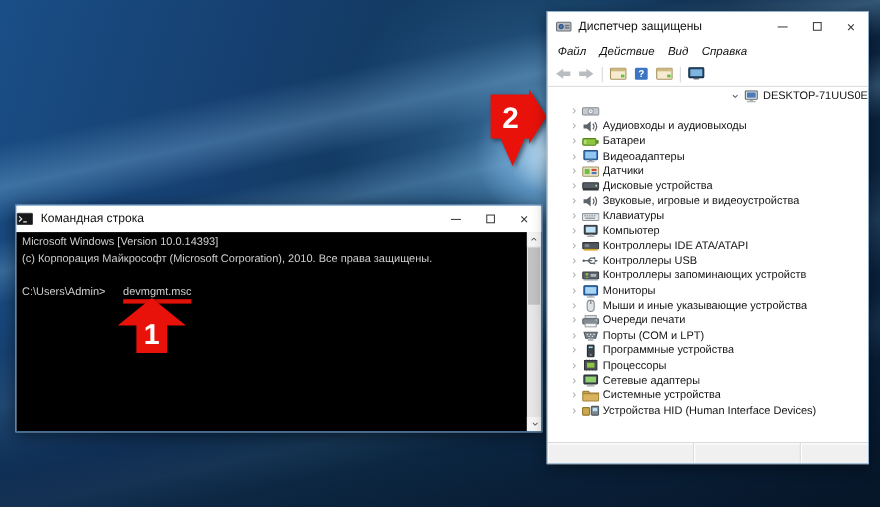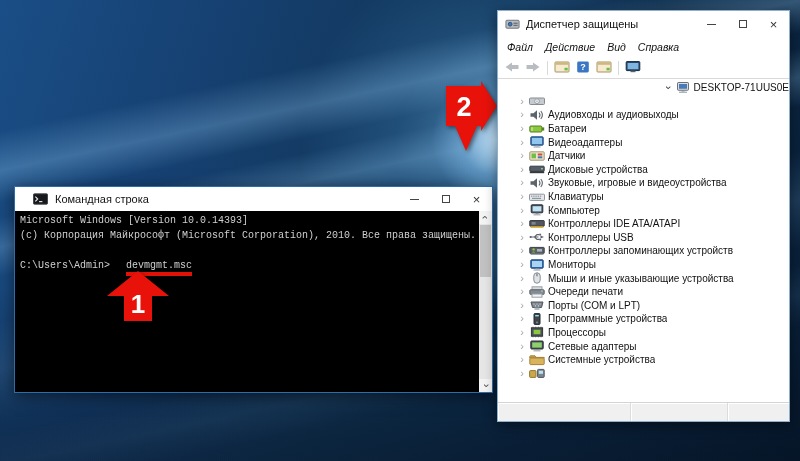--- a/index.html
+++ b/index.html
@@ -33,23 +33,23 @@
   .win-btn { width:31px; height:100%; display:flex; align-items:center; justify-content:center;
     color:#333; font-size:13px; line-height:1; }
   .min-glyph { width:9px; height:1px; background:#444; display:block; }
   .max-glyph { width:8px; height:8px; border:1px solid #444; display:block; }
   .ticon16 { width:15px; height:13px; display:inline-flex; flex:none; }
   .ticon16 svg, .ticon svg, .tb-icon svg { display:block; }
 
   
   .cmd-window { left:14px; top:186px; width:479px; height:207px;
     border:1px solid #2e6da8; box-shadow:0 3px 14px rgba(0,0,0,.5); display:flex; flex-direction:column; }
-  .cmd-titlebar { height:24px; padding-left:18px; gap:7px; }
+  .cmd-titlebar { height:24px; padding-left:0; gap:7px; }
   .cmd-body { position:relative; flex:1; background:#000; overflow:hidden;
-    font-family:Liberation Mono, monospace; font-size:10px; line-height:15px; color:#cfcfcf;
+    font-family:Liberation Sans, sans-serif; font-size:10px; line-height:15px; color:#cfcfcf;
     padding:2px 18px 0 5px; }
   .cmd-line { white-space:pre; min-height:15px; }
   .cmd-command { border-bottom:4px solid #ec4899; padding-bottom:1px;margin-left:16px; }
   .cmd-scrollbar { position:absolute; top:0; right:0; width:13px; height:100%; background:#e6e6e6; }
   .scroll-arrow { position:absolute; left:0; width:13px; height:13px; display:flex; align-items:center;
     justify-content:center; color:#505050; font-size:11px; background:#f4f4f4; }
   .scroll-arrow.up { top:0; } .scroll-arrow.up span { transform:rotate(-90deg); display:block; }
   .scroll-arrow.down { bottom:0; } .scroll-arrow.down span { transform:rotate(90deg); display:block; }
   .scroll-thumb { position:absolute; left:1px; top:14px; width:11px; height:52px; background:#c2c2c2; }
 
@@ -471,20 +471,21 @@
           </div>
           <div class="tree-row item">
             <span class="chev">›</span>
             <span class="ticon">
               <svg width="16" height="12" viewBox="0 0 16 12">
                 <rect x="0.6" y="3.6" width="6.4" height="6.8" rx="0.8" fill="#c9a84e" stroke="#96782e"></rect>
                 <rect x="8.6" y="2.4" width="6.6" height="8" rx="0.8" fill="#7d858d" stroke="#51575e"></rect>
                 <rect x="9.8" y="3.8" width="4.2" height="3" fill="#b9e2f5"></rect>
               </svg>
             </span>
+            <span class="tlabel">Устройства HID (Human Interface Devices)</span>
           </div>
         </div>
     </div>
     <div class="dm-statusbar">
       <div class="sb-seg seg1"></div>
       <div class="sb-seg seg2"></div>
       <div class="sb-seg seg3"></div>
     </div>
   </div>
 

